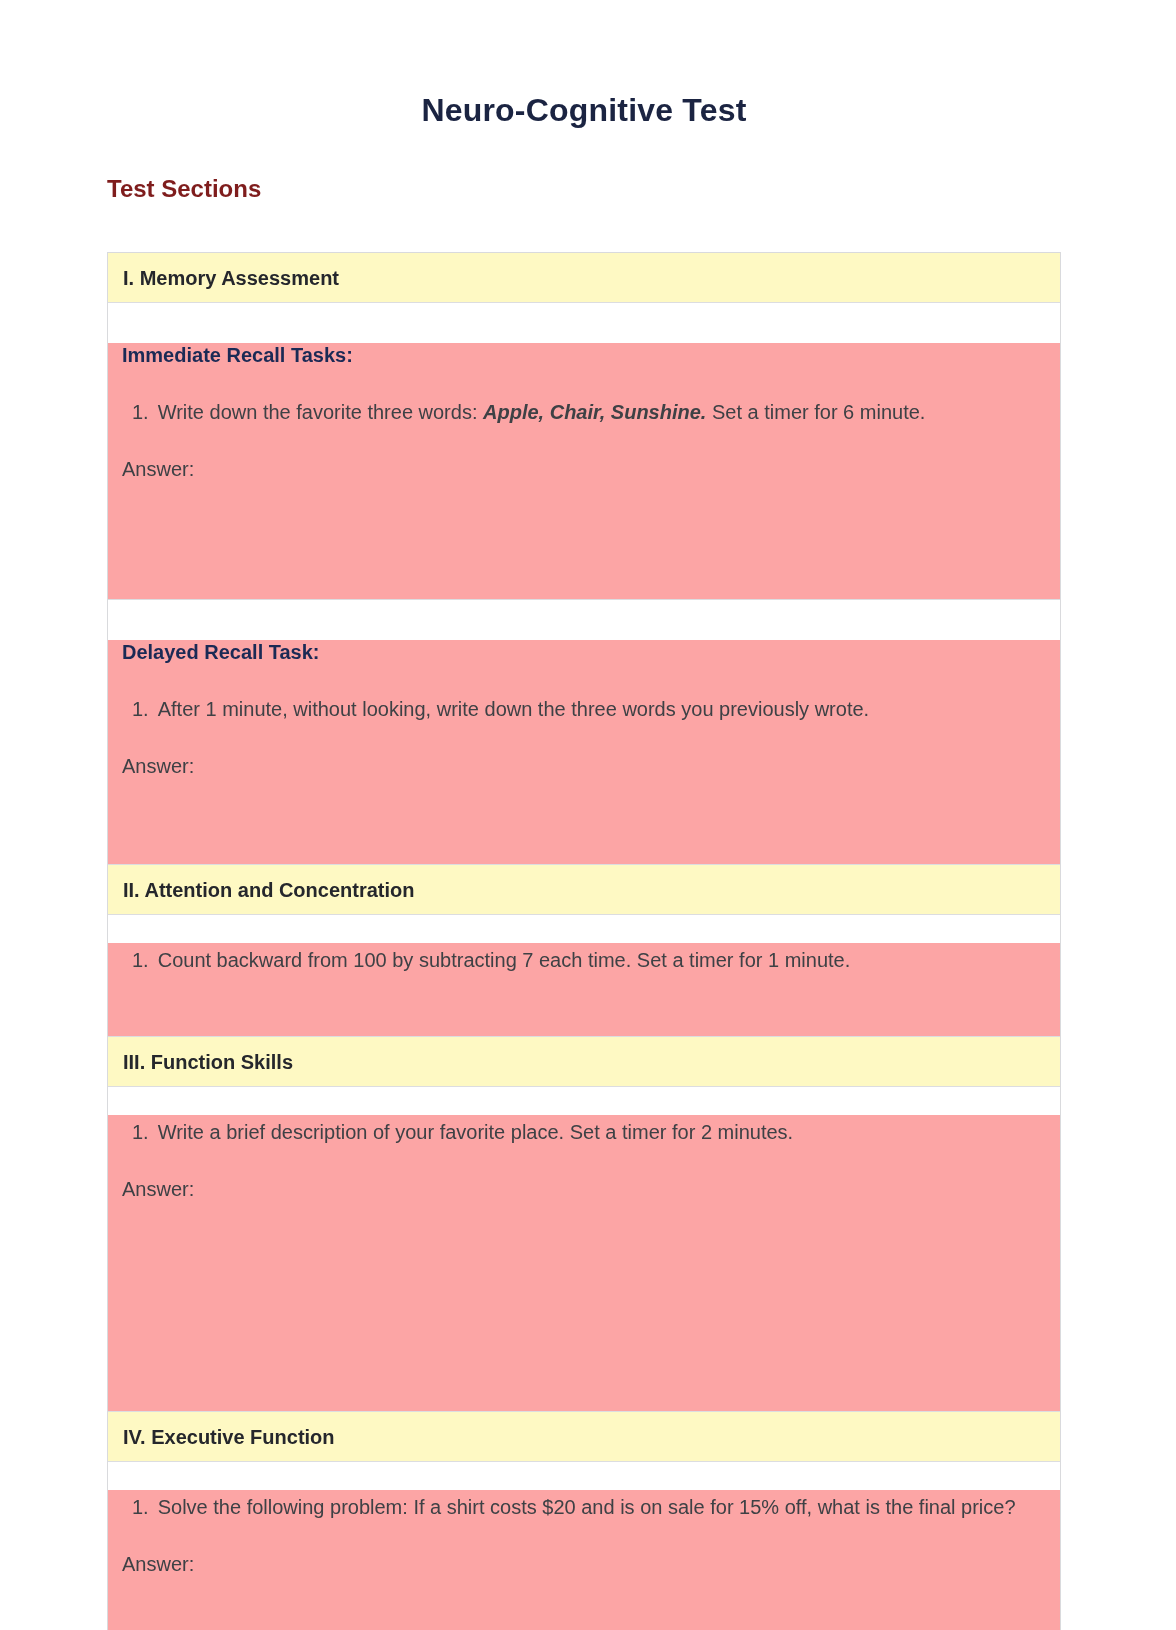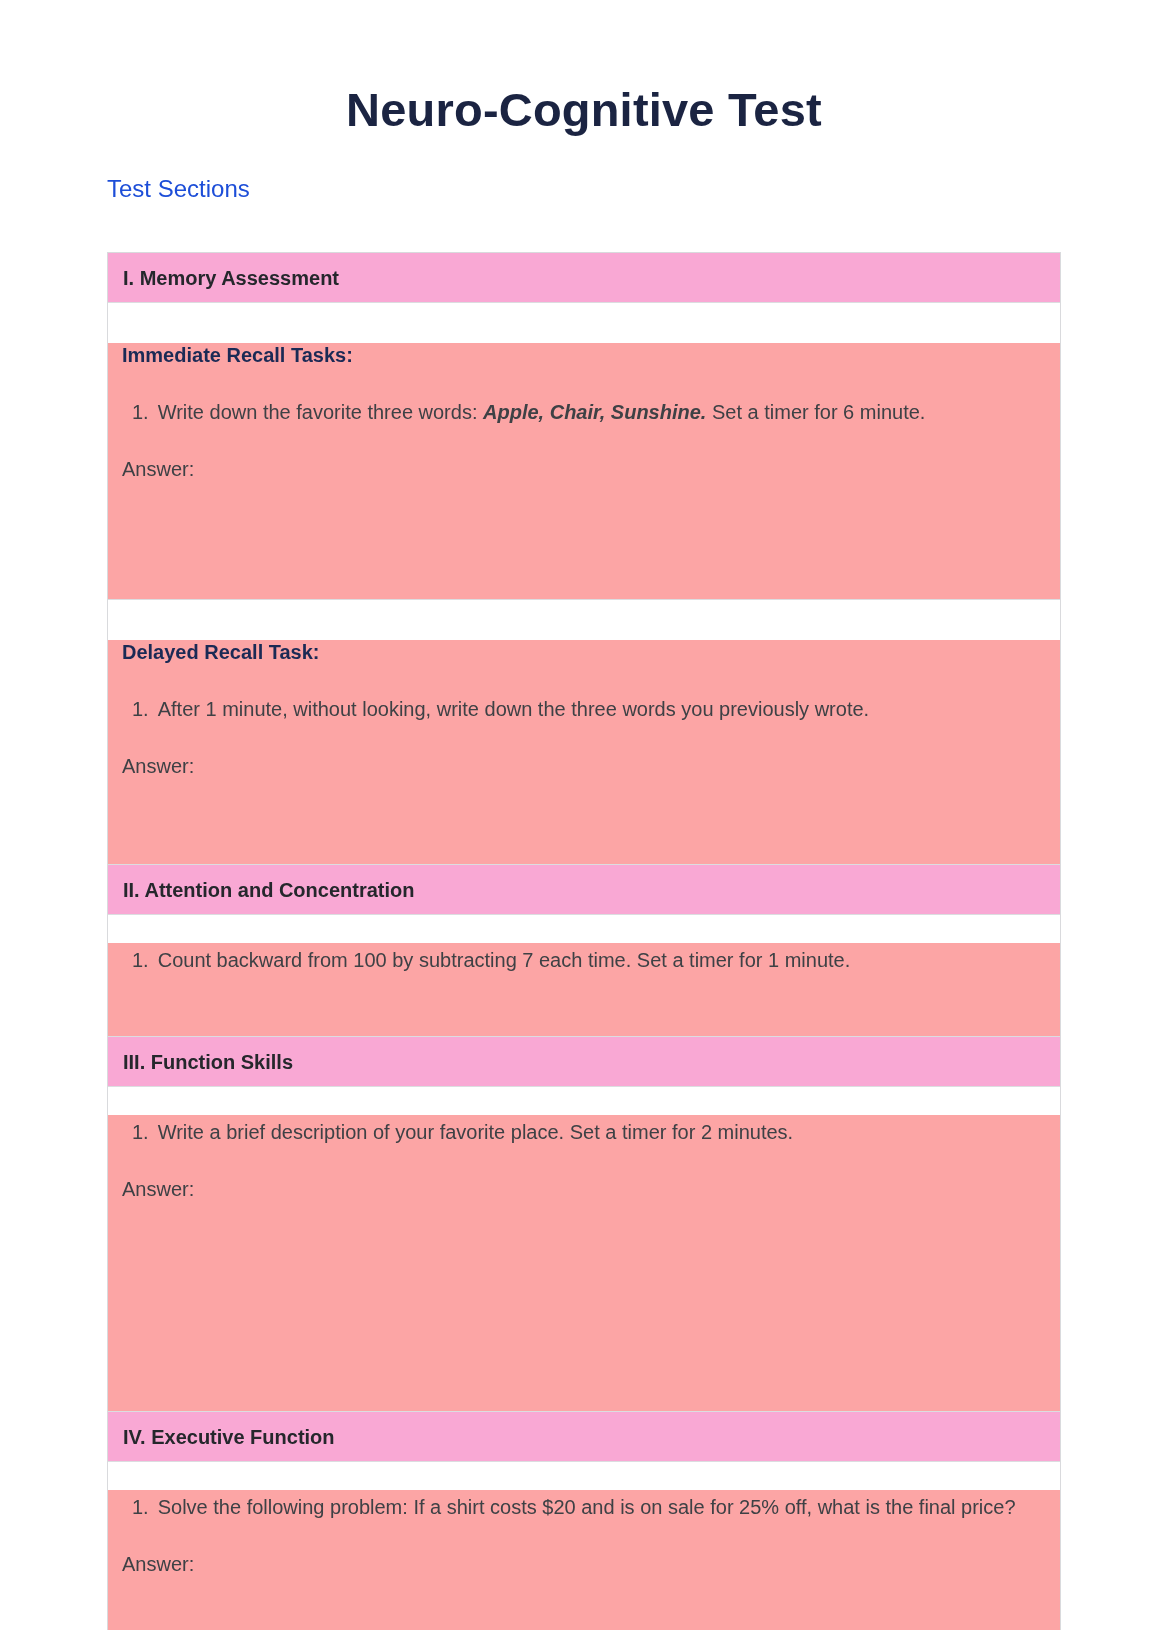--- a/index.html
+++ b/index.html
@@ -8,44 +8,44 @@
     background: #ffffff;
     font-family: "Liberation Sans", sans-serif;
   }
   body { width: 1176px; height: 1630px; overflow: hidden; }
   .page {
     width: 1176px; height: 1630px;
     padding: 0 115px 0 107px;
   }
   h1.doc-title {
     margin: 86px 0 0 0;
-    font-size: 47px;
+    font-size: 32px;
     line-height: 48px;
     font-weight: bold;
     text-align: center;
     color: #1b2442;
     letter-spacing: 0.2px;
   }
   h2.sections-heading {
     margin: 40px 0 0 0;
     font-size: 24px;
     line-height: 29px;
-    font-weight: normal;
-    color: #1d4ed8;
+    font-weight: bold;
+    color: #7f1d1d;
   }
   .test-table {
     margin-top: 49px;
     border: 1px solid #d9dadd;
     background: #ffffff;
   }
   .row { border-bottom: 1px solid #dcdde0; }
   .row:last-child { border-bottom: none; }
   .header-row {
     min-height: 50px;
-    background: #f9a8d4;
+    background: #fef9c3;
     padding: 13px 16px 12px 15px;
     font-size: 20px;
     line-height: 24px;
     font-weight: bold;
     color: #25272c;
   }
   .content-row {
     background: #fca5a5;
     padding: 0 18px 0 14px;
     font-size: 20px;
@@ -134,19 +134,19 @@
       <div class="answer-label">Answer:</div>
     </div>
 
     <div class="row header-row">
       <span>IV. Executive Function</span>
     </div>
 
     <div class="row content-row row-e">
       <div class="task-item">
         <span class="item-num">1.</span>
-        <span class="item-text">Solve the following problem: If a shirt costs $20 and is on sale for 25% off, what is the final price?</span>
+        <span class="item-text">Solve the following problem: If a shirt costs $20 and is on sale for 15% off, what is the final price?</span>
       </div>
       <div class="answer-label">Answer:</div>
     </div>
 
   </div>
 </div>
 
 </body></html>

